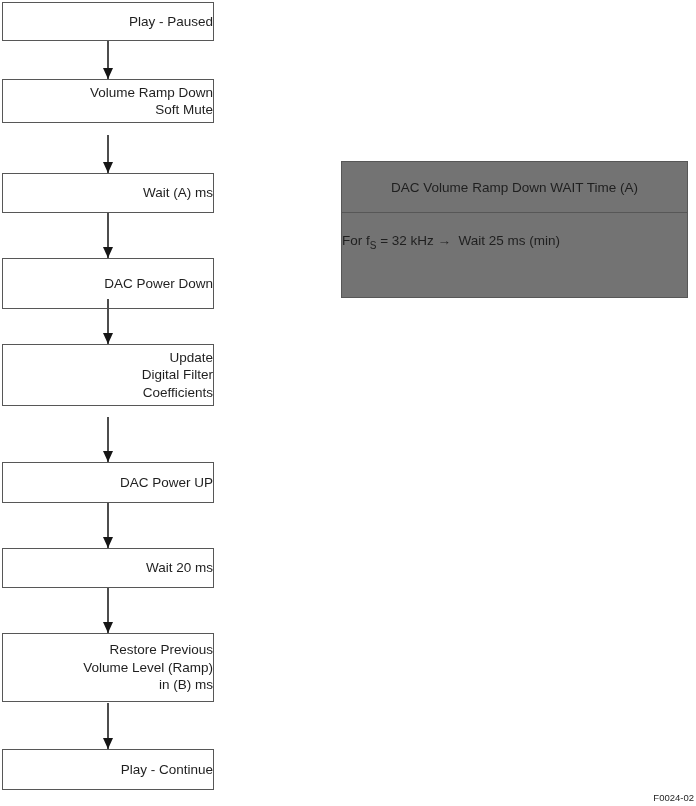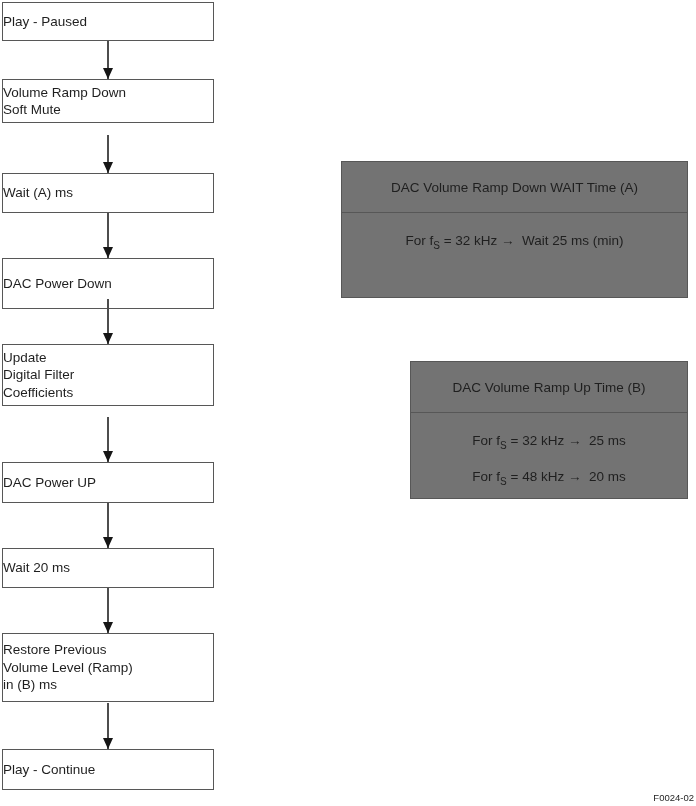--- a/index.html
+++ b/index.html
@@ -15,21 +15,21 @@
   
   .node {
     position: absolute;
     left: 2px;
     width: 212px;
     box-sizing: border-box;
     border: 1.5px solid #575757;
     background: #ffffff;
     display: flex;
     flex-direction: column;
-    align-items: flex-start;
+    align-items: flex-end;
     justify-content: center;
     text-align: center;
     font-size: 13.5px;
     line-height: 17.5px;
   }
   .node .nl { display: block; }
   
   .arrow {
     position: absolute;
     left: 107px;
@@ -58,21 +58,21 @@
     height: 50px;
     border-bottom: 1.5px solid #575757;
     display: flex;
     align-items: center;
     justify-content: center;
     font-size: 13.5px;
   }
   .info-body {
     padding-top: 20px;
     display: flex;
-    flex-direction: column;
+    flex-direction: row;
     align-items: center;
     justify-content: space-between;
   }
   .info-row {
     height: 16px;
     line-height: 16px;
     margin-bottom: 20px;
     font-size: 13.5px;
     white-space: pre;
   }
@@ -148,23 +148,16 @@
     <span class="nl">Play - Continue</span>
   </div>
 
   <div class="info-box" style="left:341px; top:161px; width:347px; height:137px;">
     <div class="info-title">DAC Volume Ramp Down WAIT Time (A)</div>
     <div class="info-body">
       <div class="info-row"><span>For f</span><sub class="fs">S</sub><span> = 32 kHz →  Wait 25 ms (min)</span></div>
     </div>
   </div>
 
-  <div class="info-box" style="left:410px; top:361px; width:278px; height:138px;">
-    <div class="info-title">DAC Volume Ramp Up Time (B)</div>
-    <div class="info-body">
-      <div class="info-row"><span>For f</span><sub class="fs">S</sub><span> = 32 kHz →  25 ms</span></div>
-      <div class="info-row"><span>For f</span><sub class="fs">S</sub><span> = 48 kHz →  20 ms</span></div>
-    </div>
-  </div>
 
   <div class="figure-label">F0024-02</div>
 
 </div>
 
 </body></html>

